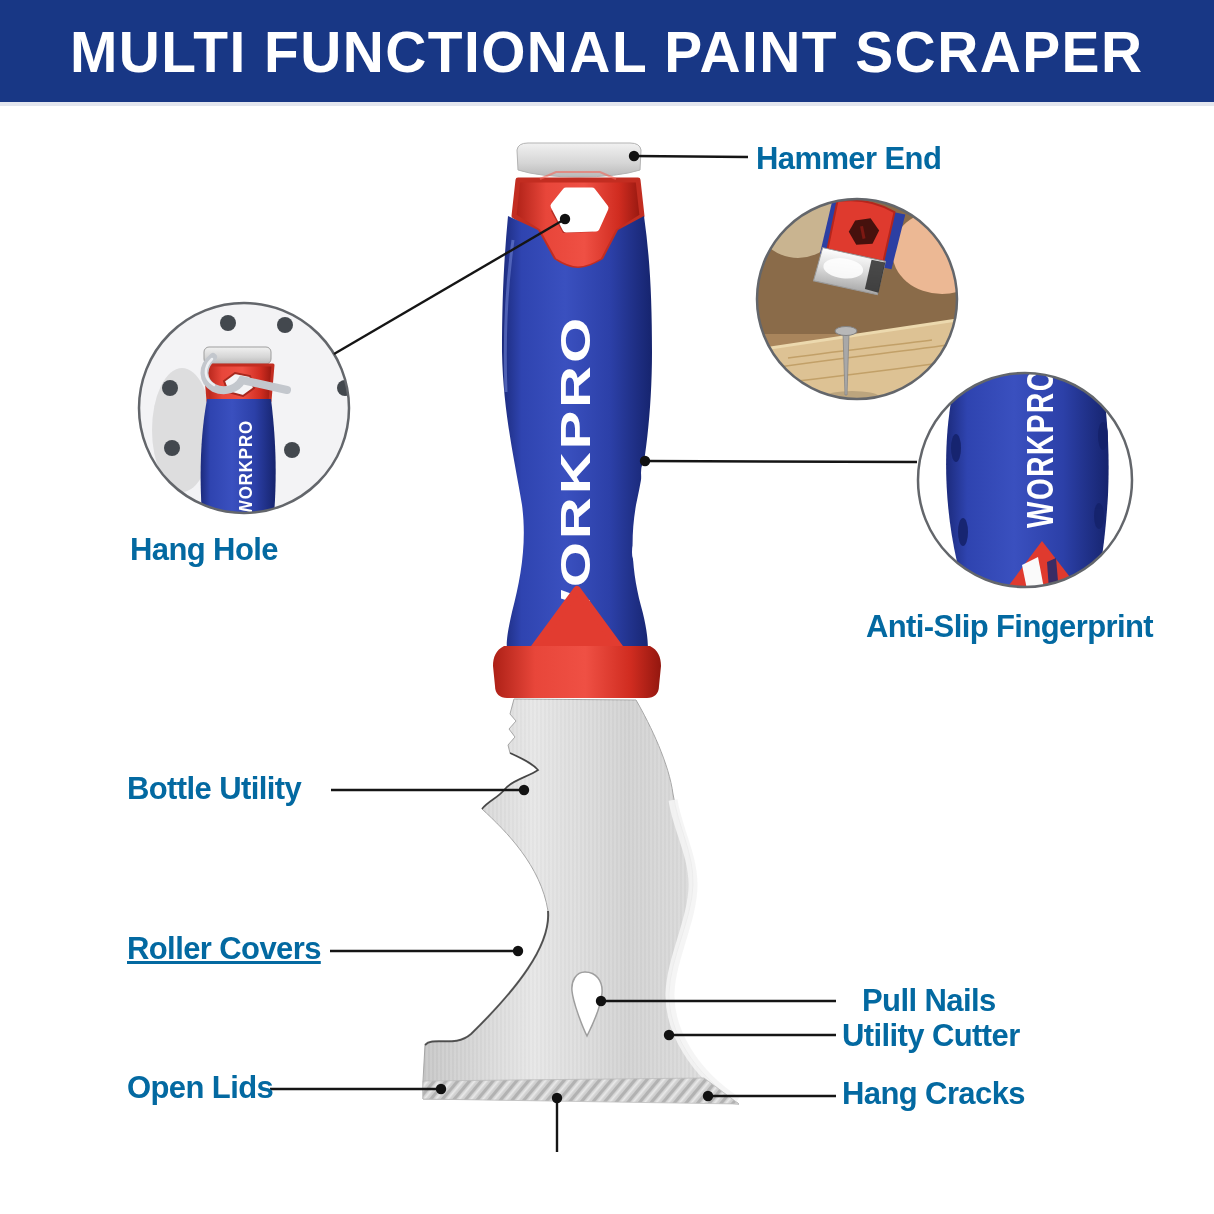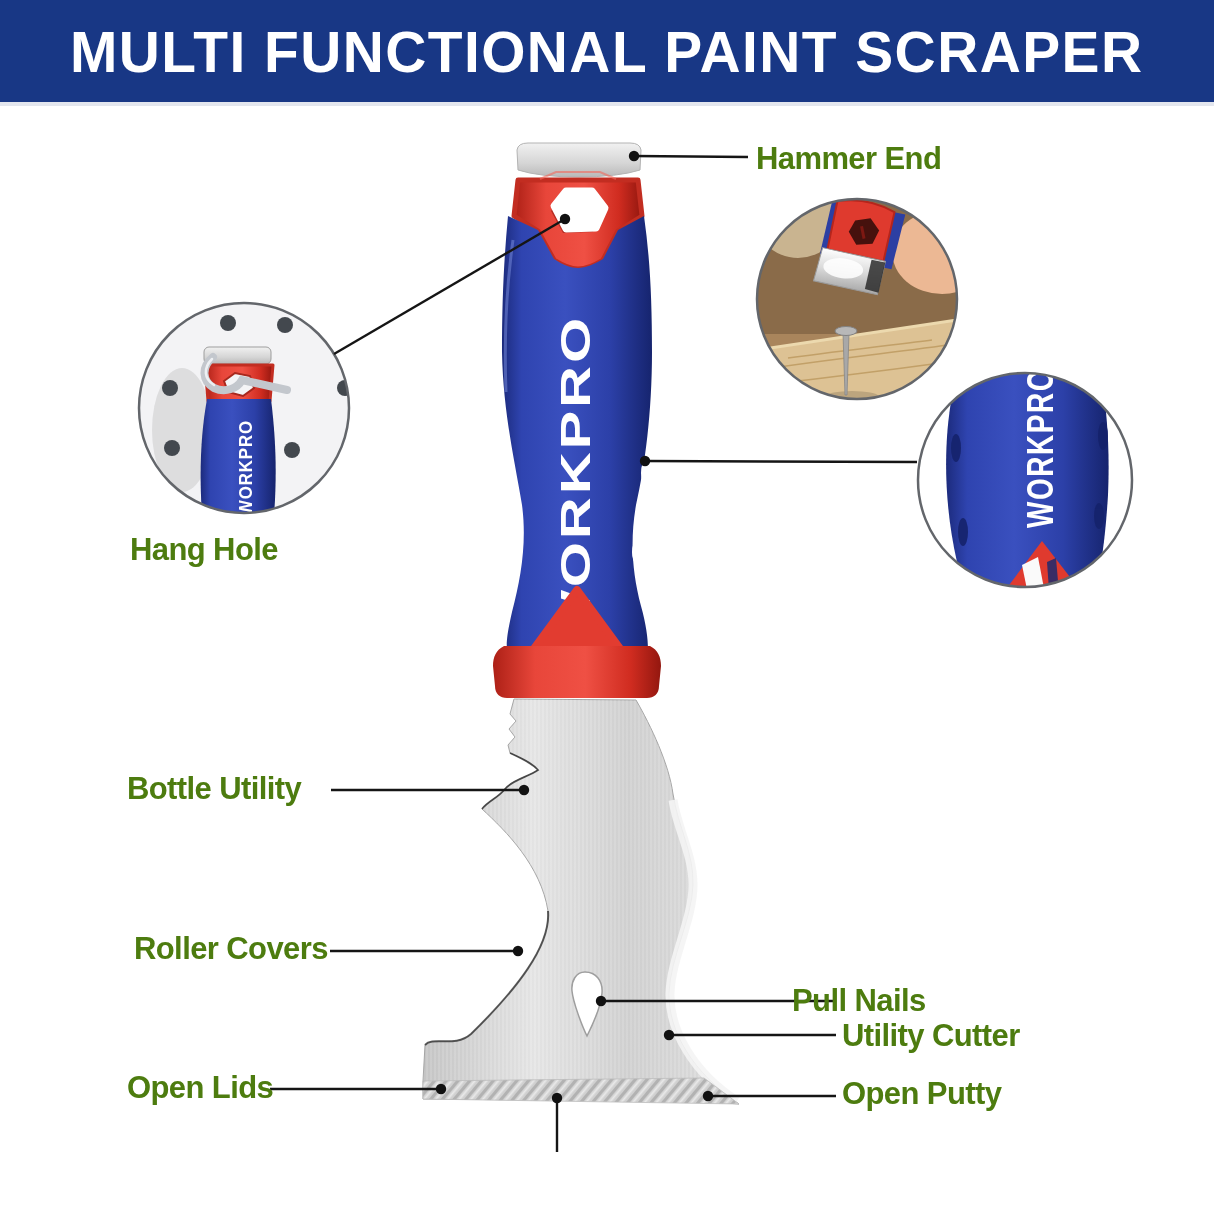--- a/index.html
+++ b/index.html
@@ -3,21 +3,21 @@
 <meta charset="utf-8">
 <style>
   html,body{margin:0;padding:0;background:#ffffff;}
   body{width:1214px;height:1214px;font-family:"Liberation Sans",sans-serif;overflow:hidden;}
   .stage{position:relative;width:1214px;height:1214px;background:#ffffff;}
   .banner{position:absolute;top:0;left:0;width:1214px;height:102px;background:#183785;
           border-bottom:4px solid #e3e6ee;display:flex;align-items:center;justify-content:center;}
   .banner-title{color:#ffffff;font-size:58px;font-weight:bold;letter-spacing:1.5px;
           white-space:nowrap;transform:scaleX(0.98);}
   .scene{position:absolute;top:0;left:0;width:1214px;height:1214px;}
-  .callout{position:absolute;font-size:31px;font-weight:bold;color:#4d7c0f;
+  .callout{position:absolute;font-size:31px;font-weight:bold;color:#0369a1;
           letter-spacing:-0.6px;white-space:nowrap;line-height:1.1;}
   .callout.center{text-align:left;}
 </style>
 </head>
 <body>
 
 <div class="stage">
 
   <div class="banner">
     <div class="banner-title">MULTI FUNCTIONAL PAINT SCRAPER</div>
@@ -249,20 +249,21 @@
       <circle cx="601" cy="1001" r="5.2"></circle>
       <circle cx="669" cy="1035" r="5.2"></circle>
       <circle cx="708" cy="1096" r="5.2"></circle>
       <circle cx="441" cy="1089" r="5.2"></circle>
       <circle cx="557" cy="1098" r="5.2"></circle>
     </g>
   </svg>
 
   <div class="callout" style="left:756px;top:142px;">Hammer End</div>
   <div class="callout center" style="left:130px;top:533px;width:230px;">Hang Hole</div>
+  <div class="callout" style="left:866px;top:610px;">Anti-Slip Fingerprint</div>
   <div class="callout" style="left:127px;top:772px;">Bottle Utility</div>
-  <div class="callout" style="left:134px;top:932px;">Roller Covers</div>
-  <div class="callout" style="left:792px;top:984px;">Pull Nails</div>
+  <div class="callout" style="left:127px;top:932px;text-decoration:underline;">Roller Covers</div>
+  <div class="callout" style="left:862px;top:984px;">Pull Nails</div>
   <div class="callout" style="left:842px;top:1019px;">Utility Cutter</div>
-  <div class="callout" style="left:842px;top:1077px;">Open Putty</div>
+  <div class="callout" style="left:842px;top:1077px;">Hang Cracks</div>
   <div class="callout" style="left:127px;top:1071px;">Open Lids</div>
 
 </div>
 
 </body></html>

